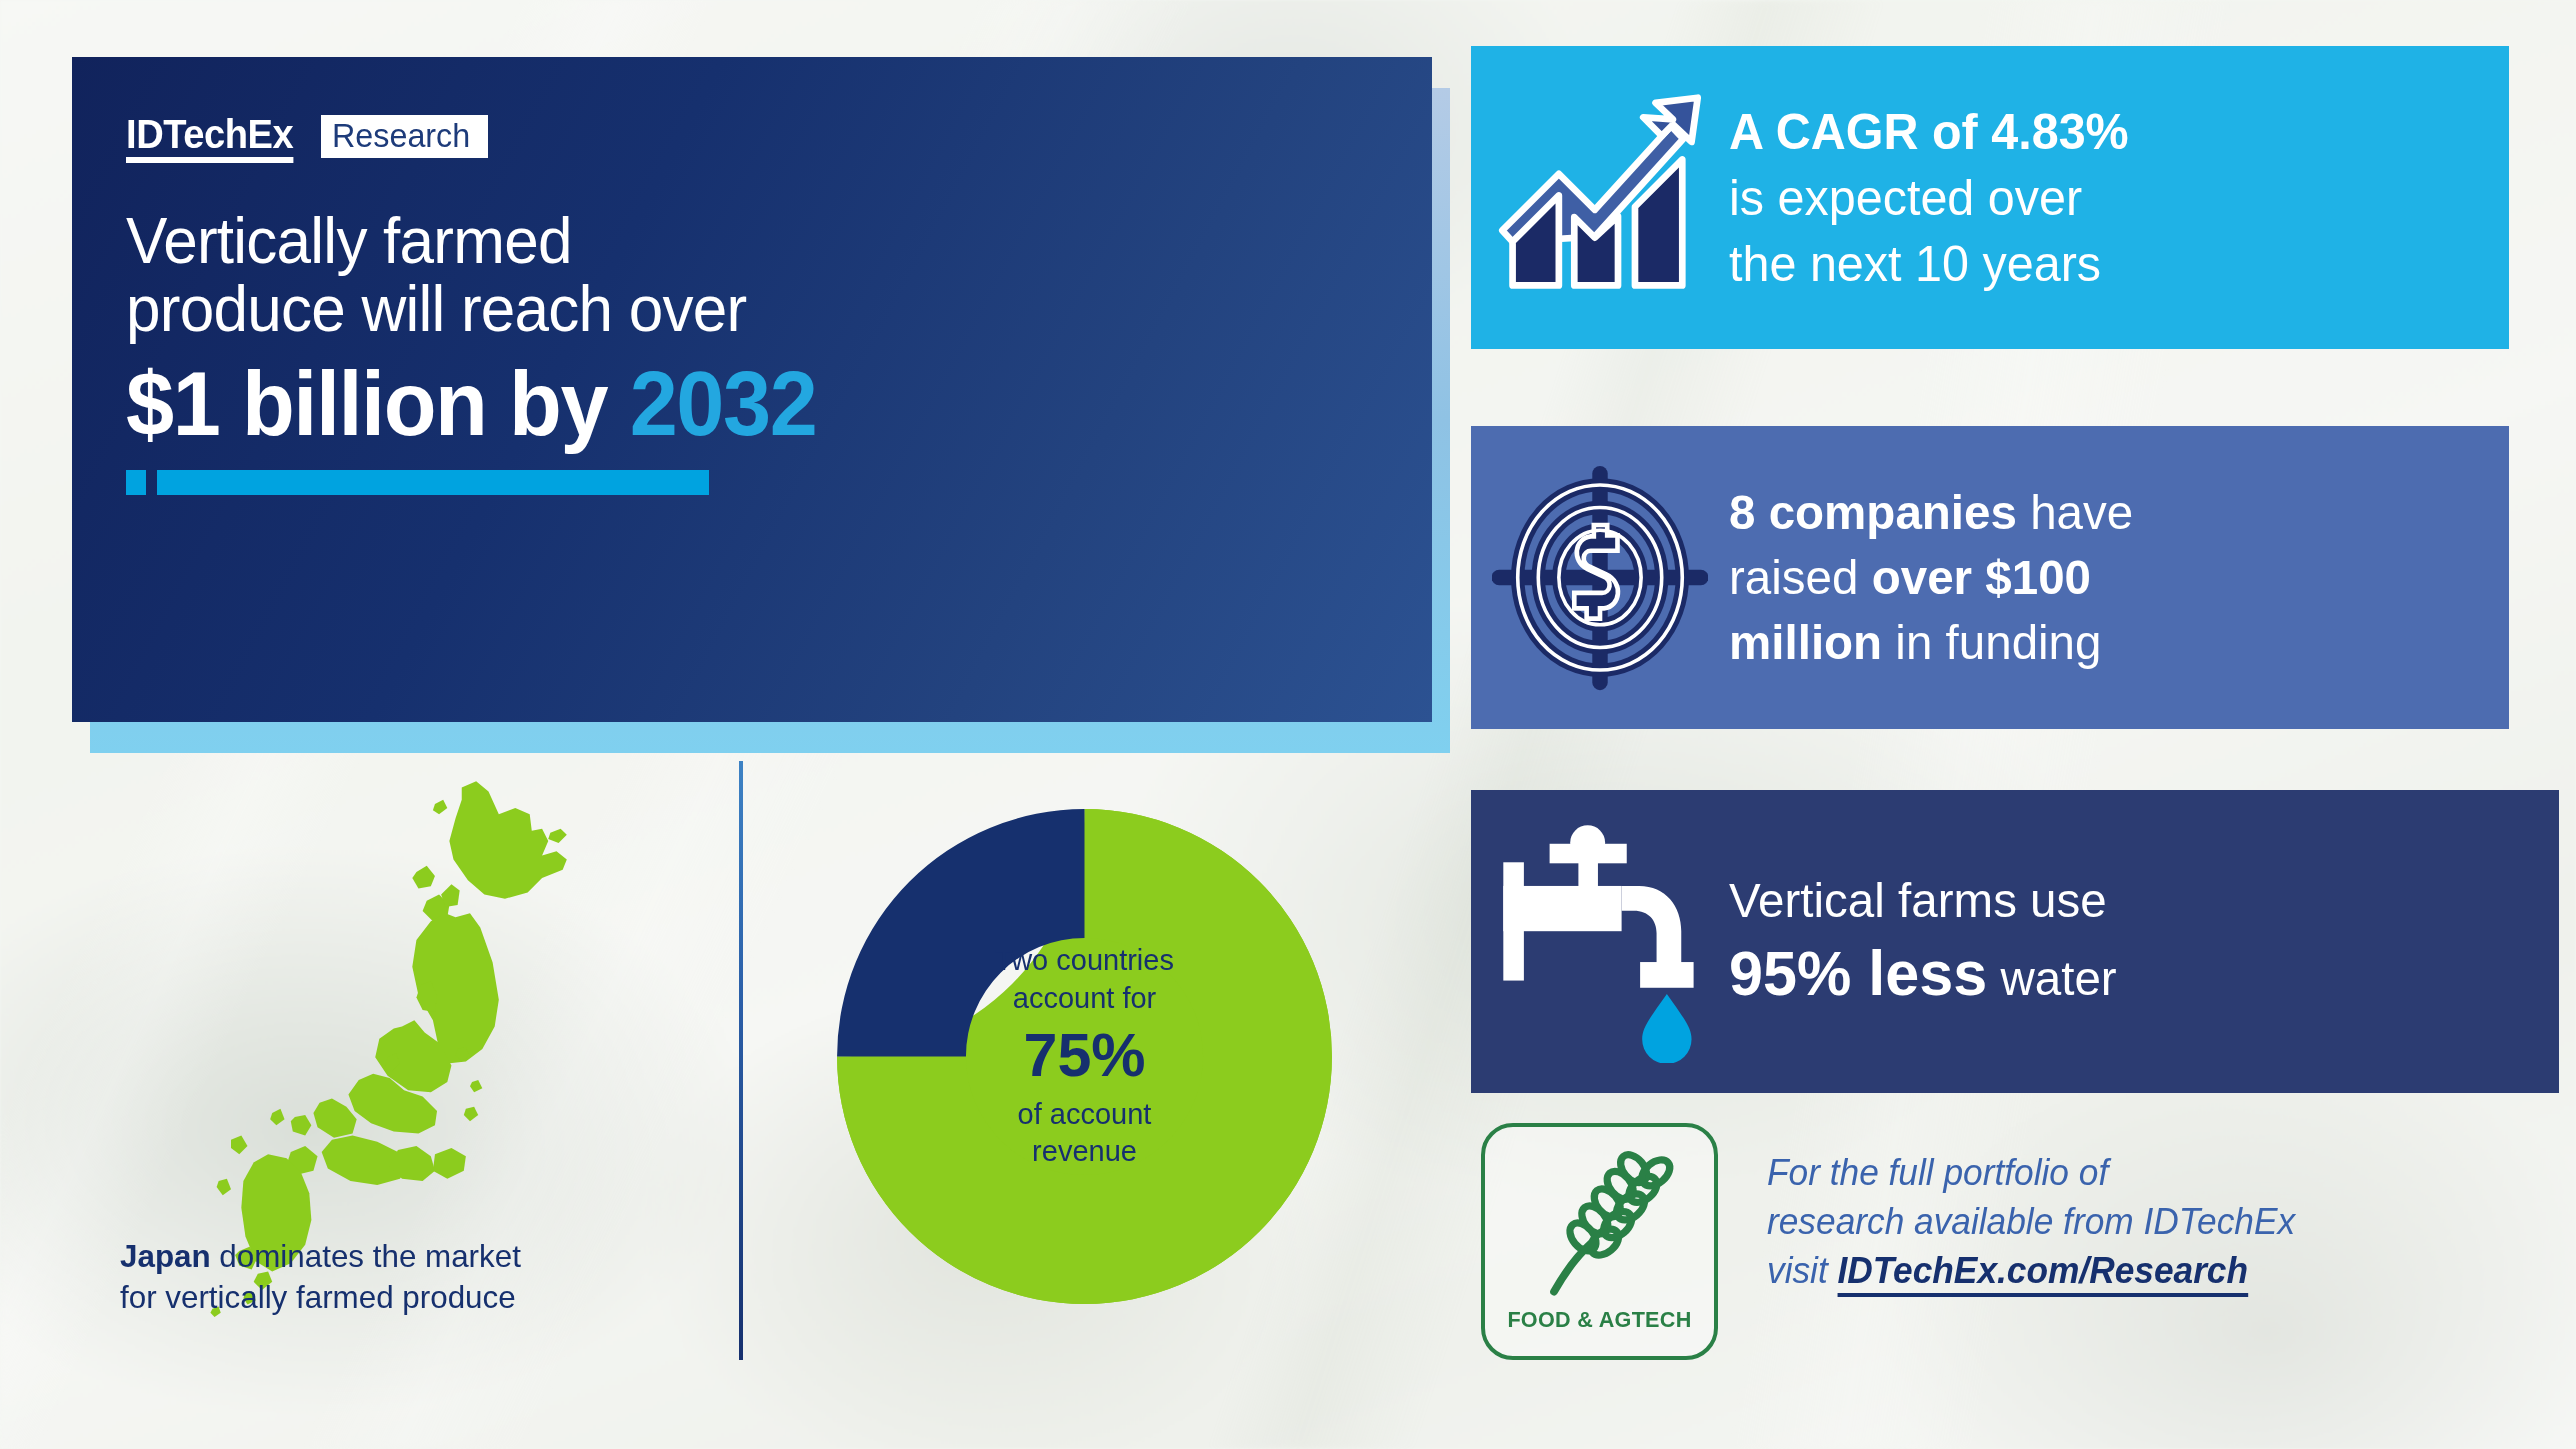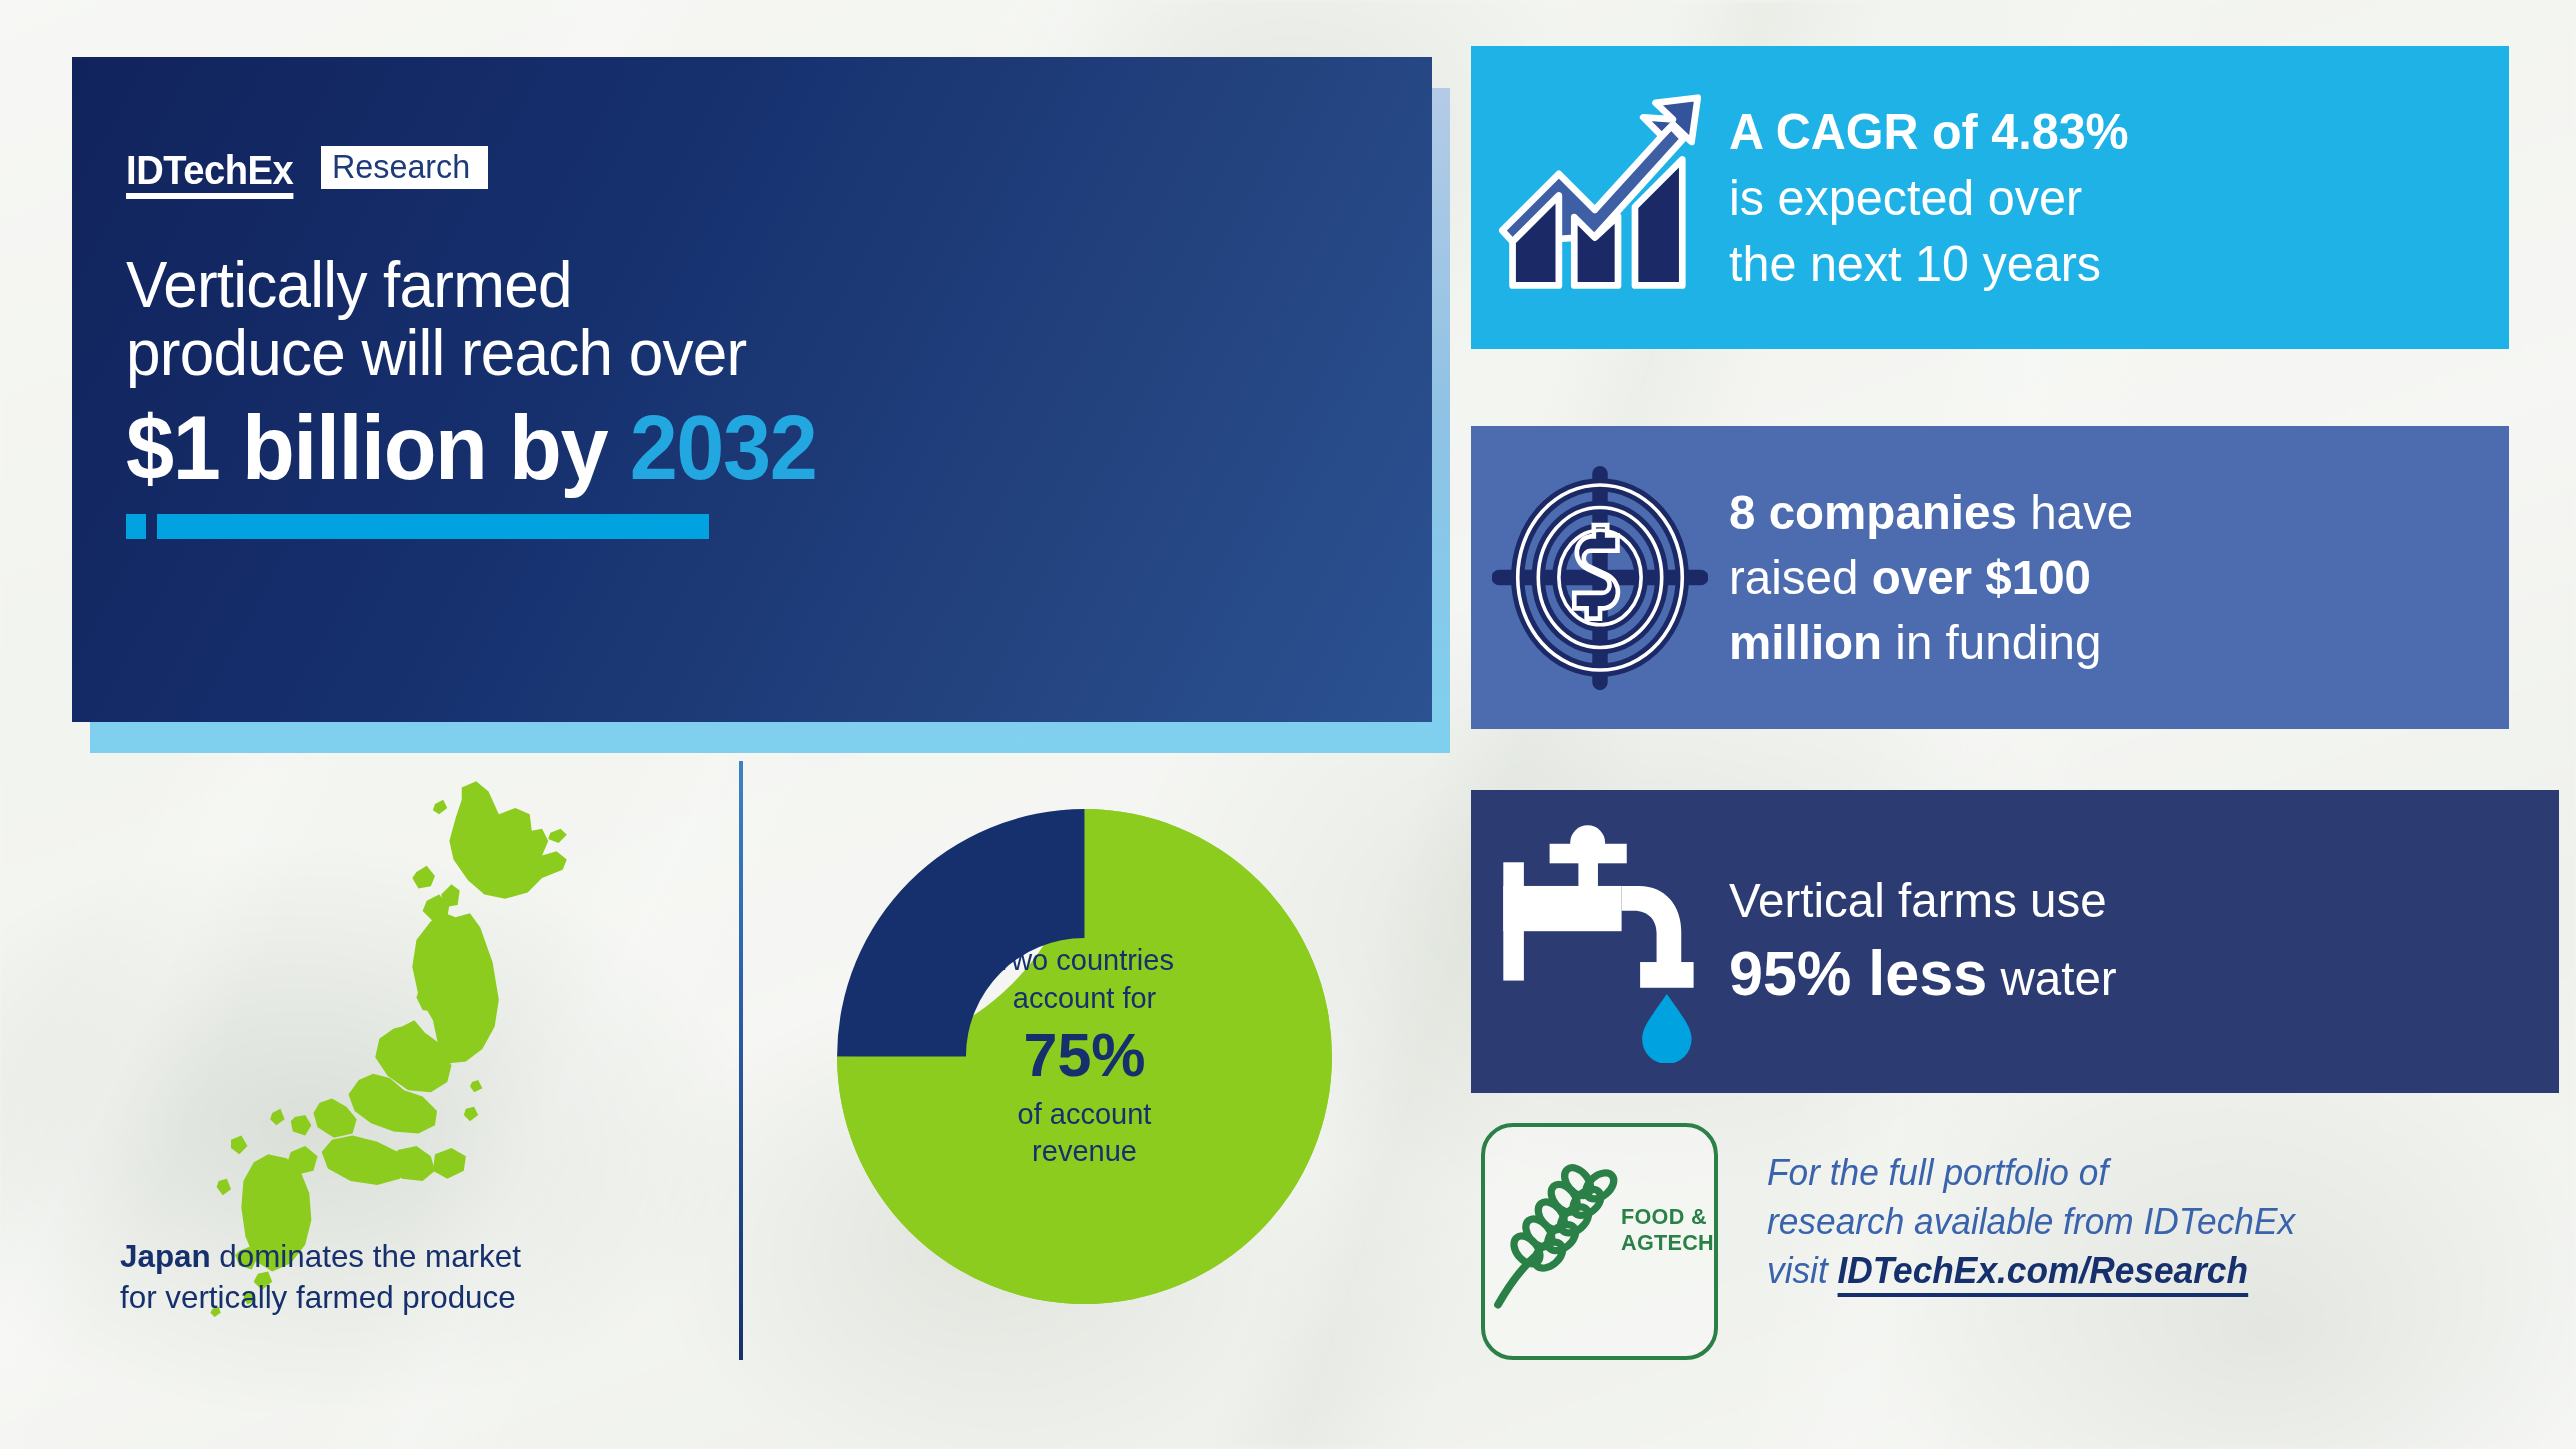--- a/index.html
+++ b/index.html
@@ -37,21 +37,21 @@
   
   #hero-shadow{
     position:absolute; left:90px; top:88px; width:1360px; height:665px;
     background:linear-gradient(180deg,#b4cbe6 0%,#8fc2e4 50%,#7fd0ef 100%);
   }
   #hero{
     position:absolute; left:72px; top:57px; width:1360px; height:665px;
     background:linear-gradient(118deg,#11235c 0%,#16306e 38%,#23437f 72%,#2c5292 100%);
     padding:45px 0 0 54px;
   }
-  #logo-row{ display:flex; align-items:flex-start; height:56px;margin-top:44px; }
+  #logo-row{ display:flex; align-items:flex-end; height:56px; }
   #logo-idtechex{
     position:relative; color:#ffffff; font-weight:bold;
     font-size:41px; letter-spacing:-0.5px; line-height:48px;
     padding-right:13.4px; font-stretch:condensed;
     transform:scaleX(.93); transform-origin:left center;
   }
   #logo-idtechex::after{
     content:""; position:absolute; left:0; right:13.4px; bottom:-5.2px; height:6.7px; background:#fff;
   }
   #logo-research-box{
@@ -110,21 +110,21 @@
     display:flex; flex-direction:column; align-items:center; justify-content:center;
     color:#16306e; text-align:center;
   }
   .donut-small{ font-size:29px; line-height:1.3; font-weight:300; }
   #donut-pct{ font-size:61px; font-weight:bold; line-height:1.2; margin:2.1px 0 3.1px; }
 
   
   #footer-badge{
     position:absolute; left:1481px; top:1123px; width:237px; height:237px;
     border:4.6px solid #2a8046; border-radius:32px;
-    display:flex; flex-direction:row; align-items:center; justify-content:flex-end;
+    display:flex; flex-direction:column; align-items:center; justify-content:flex-end;
     padding-bottom:23px; background:rgba(255,255,255,.34);
   }
   #badge-label{ color:#2a8046; font-size:21.6px; font-weight:bold; letter-spacing:0.3px; }
   #footer-text{
     position:absolute; left:1767px; top:1149px; width:773px;
     color:#3a63ad; font-size:36px; line-height:1.36; font-style:italic; font-weight:300;
     transform:scaleX(.98); transform-origin:left center;
   }
   #footer-url{
     color:#16306e; font-weight:bold; font-style:italic;

